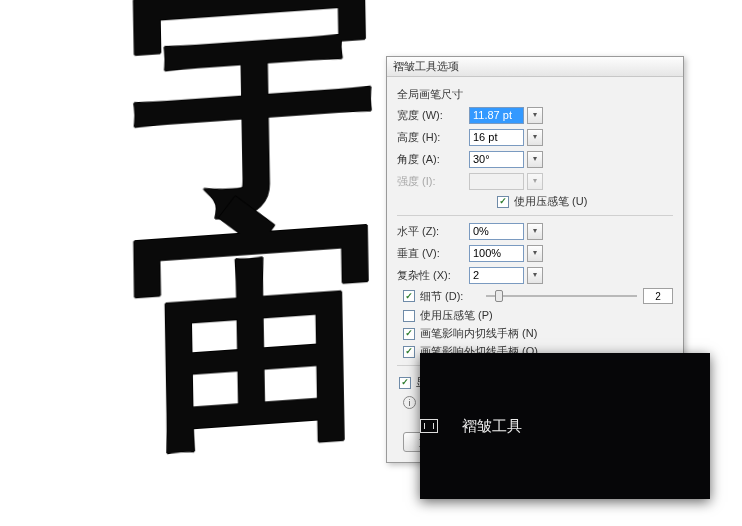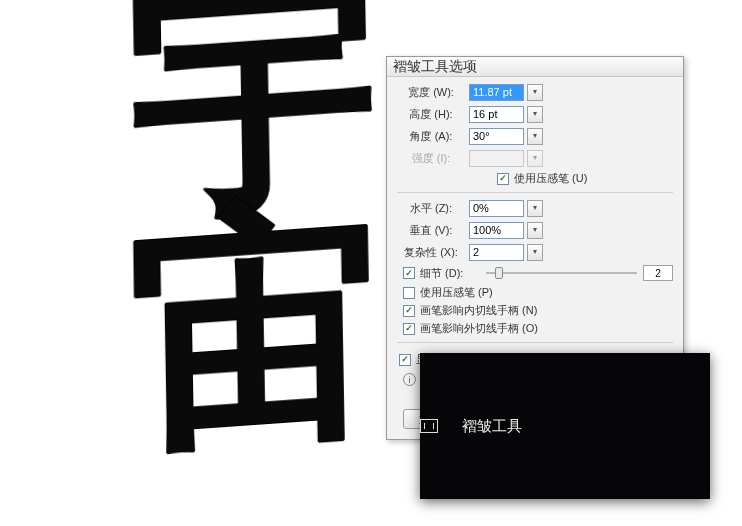--- a/index.html
+++ b/index.html
@@ -48,21 +48,21 @@
     border: 1px solid #9a9a9a;
     box-shadow: 2px 2px 6px rgba(0,0,0,0.25);
   }
   .titlebar {
     height: 20px;
     background: linear-gradient(#fdfdfd, #e6e6e6);
     border-bottom: 1px solid #c7c7c7;
     display: flex;
     align-items: center;
     padding: 0 6px;
-    font-size: 14px;
+    font-size: 11px;
     color: #333;
   }
   .titlebar .title { flex: 1; }
   .body { padding: 6px 10px 10px 10px; }
 
   .group-title {
     font-size: 11px;
     color: #333;
     margin: 4px 0 4px 0;
   }
@@ -74,21 +74,21 @@
   .group:first-child { border-top: none; padding-top: 0; margin-top: 0; }
 
   .row {
     display: flex;
     align-items: center;
     margin-bottom: 4px;
     height: 18px;
   }
   .row .lab {
     width: 72px;
-    text-align: center;
+    text-align: left;
     padding-right: 4px;
     color: #333;
     font-size: 11px;
   }
   .row .lab.disabled { color: #a7a7a7; }
   .row .field {
     width: 55px;
     height: 17px;
     border: 1px solid #7a9ac0;
     background: #fff;
@@ -249,20 +249,21 @@
   <div class="char char2">宙</div>
 </div>
 
 <div class="dialog">
   <div class="titlebar">
     <span class="title">褶皱工具选项</span>
   </div>
   <div class="body">
 
     <div class="group">
+      <div class="group-title">全局画笔尺寸</div>
 
       <div class="row">
         <div class="lab">宽度 (W):</div>
         <div class="field sel">11.87 pt</div>
         <div class="dd">
             <span class="chev">▾</span>
           </div>
       </div>
 
       <div class="row">

